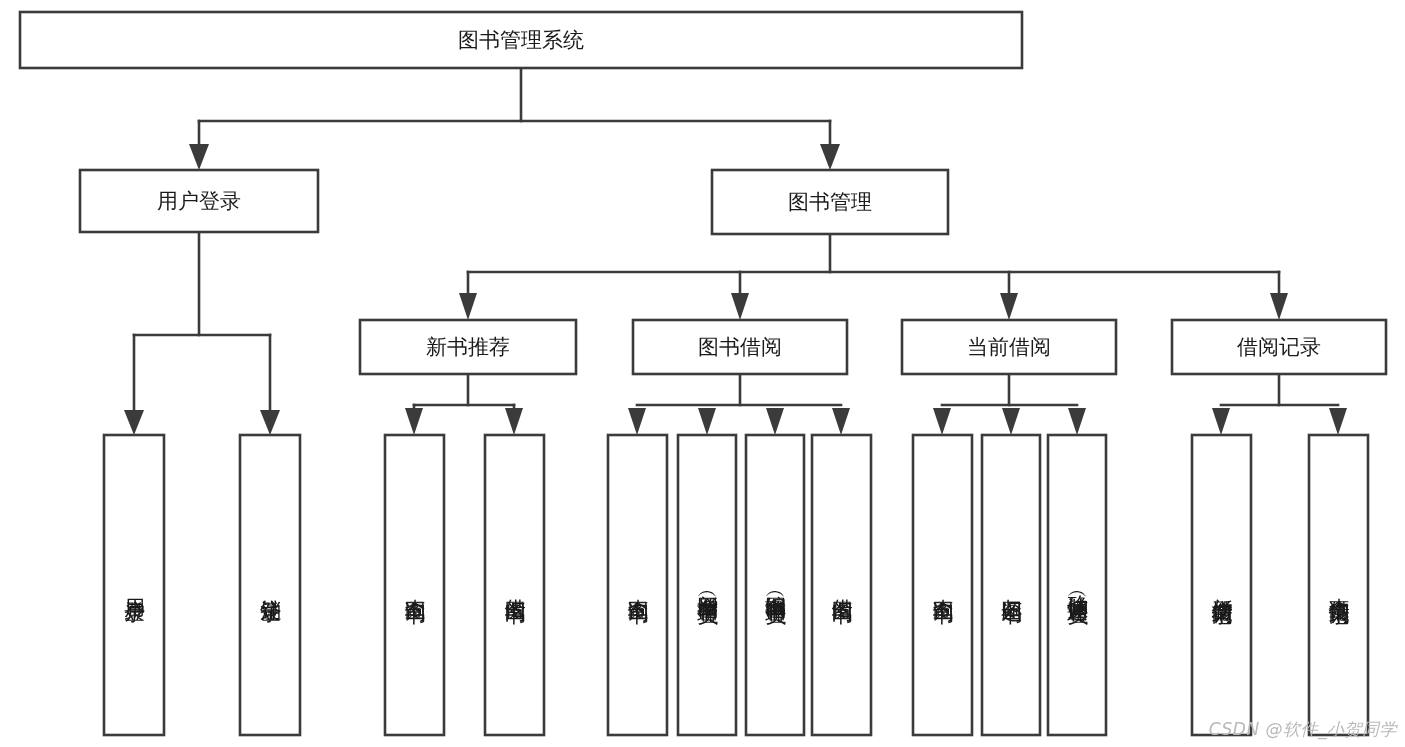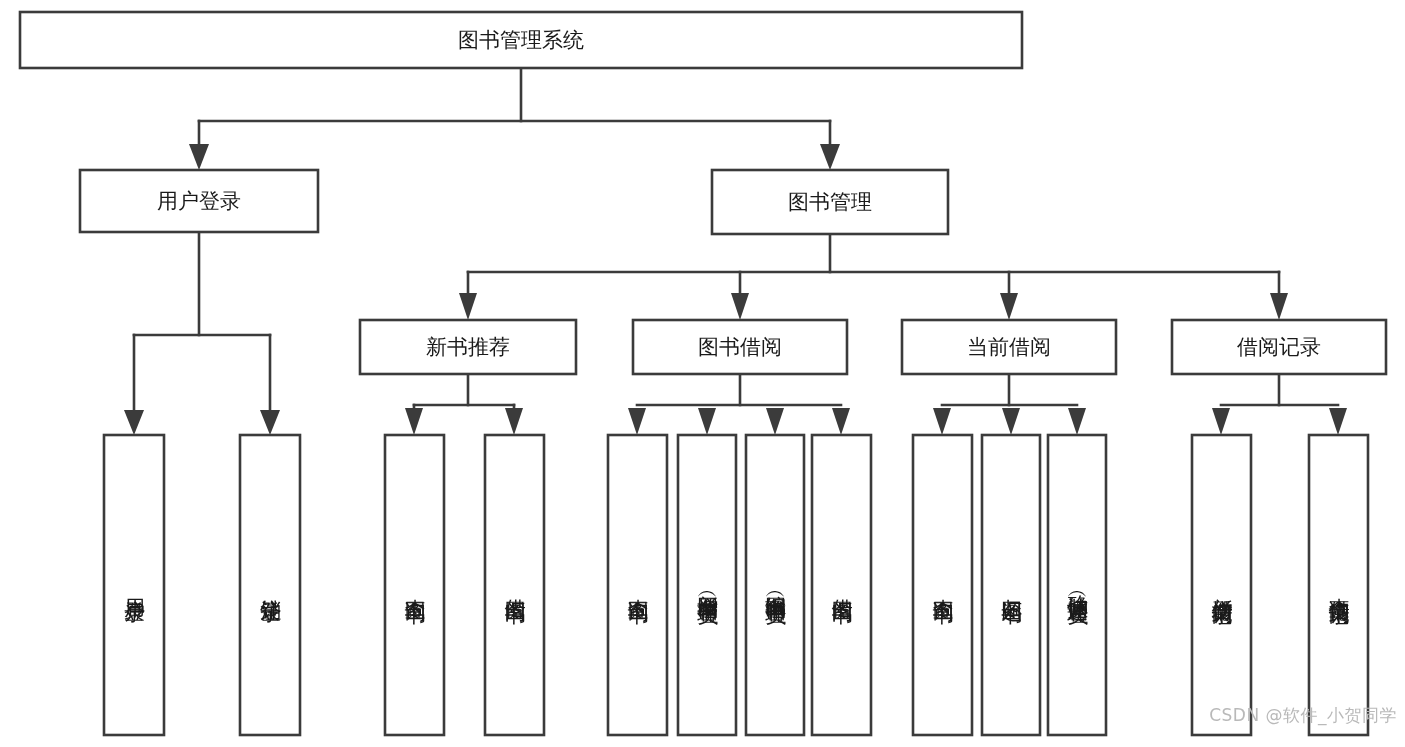--- a/index.html
+++ b/index.html
@@ -60,26 +60,27 @@
     align-items: center;
     justify-content: center;
     text-align: center;
     white-space: nowrap;
     pointer-events: none;
     user-select: none;
   }
   .watermark {
     position: absolute;
     right: 8px;
-    bottom: 20px;
+    bottom: 6px;
     font-family: "DejaVu Sans", "Liberation Sans", sans-serif;
     font-size: 17px;
     color: #b9b9b9;
     letter-spacing: 0.5px;
     white-space: nowrap;
+    font-style: italic;
   }
 </style>
 </head>
 <body>
 
 <div id="diagram-root">
 
   <svg class="diagram-canvas" viewBox="0 0 1405 747">
 
     <g>

